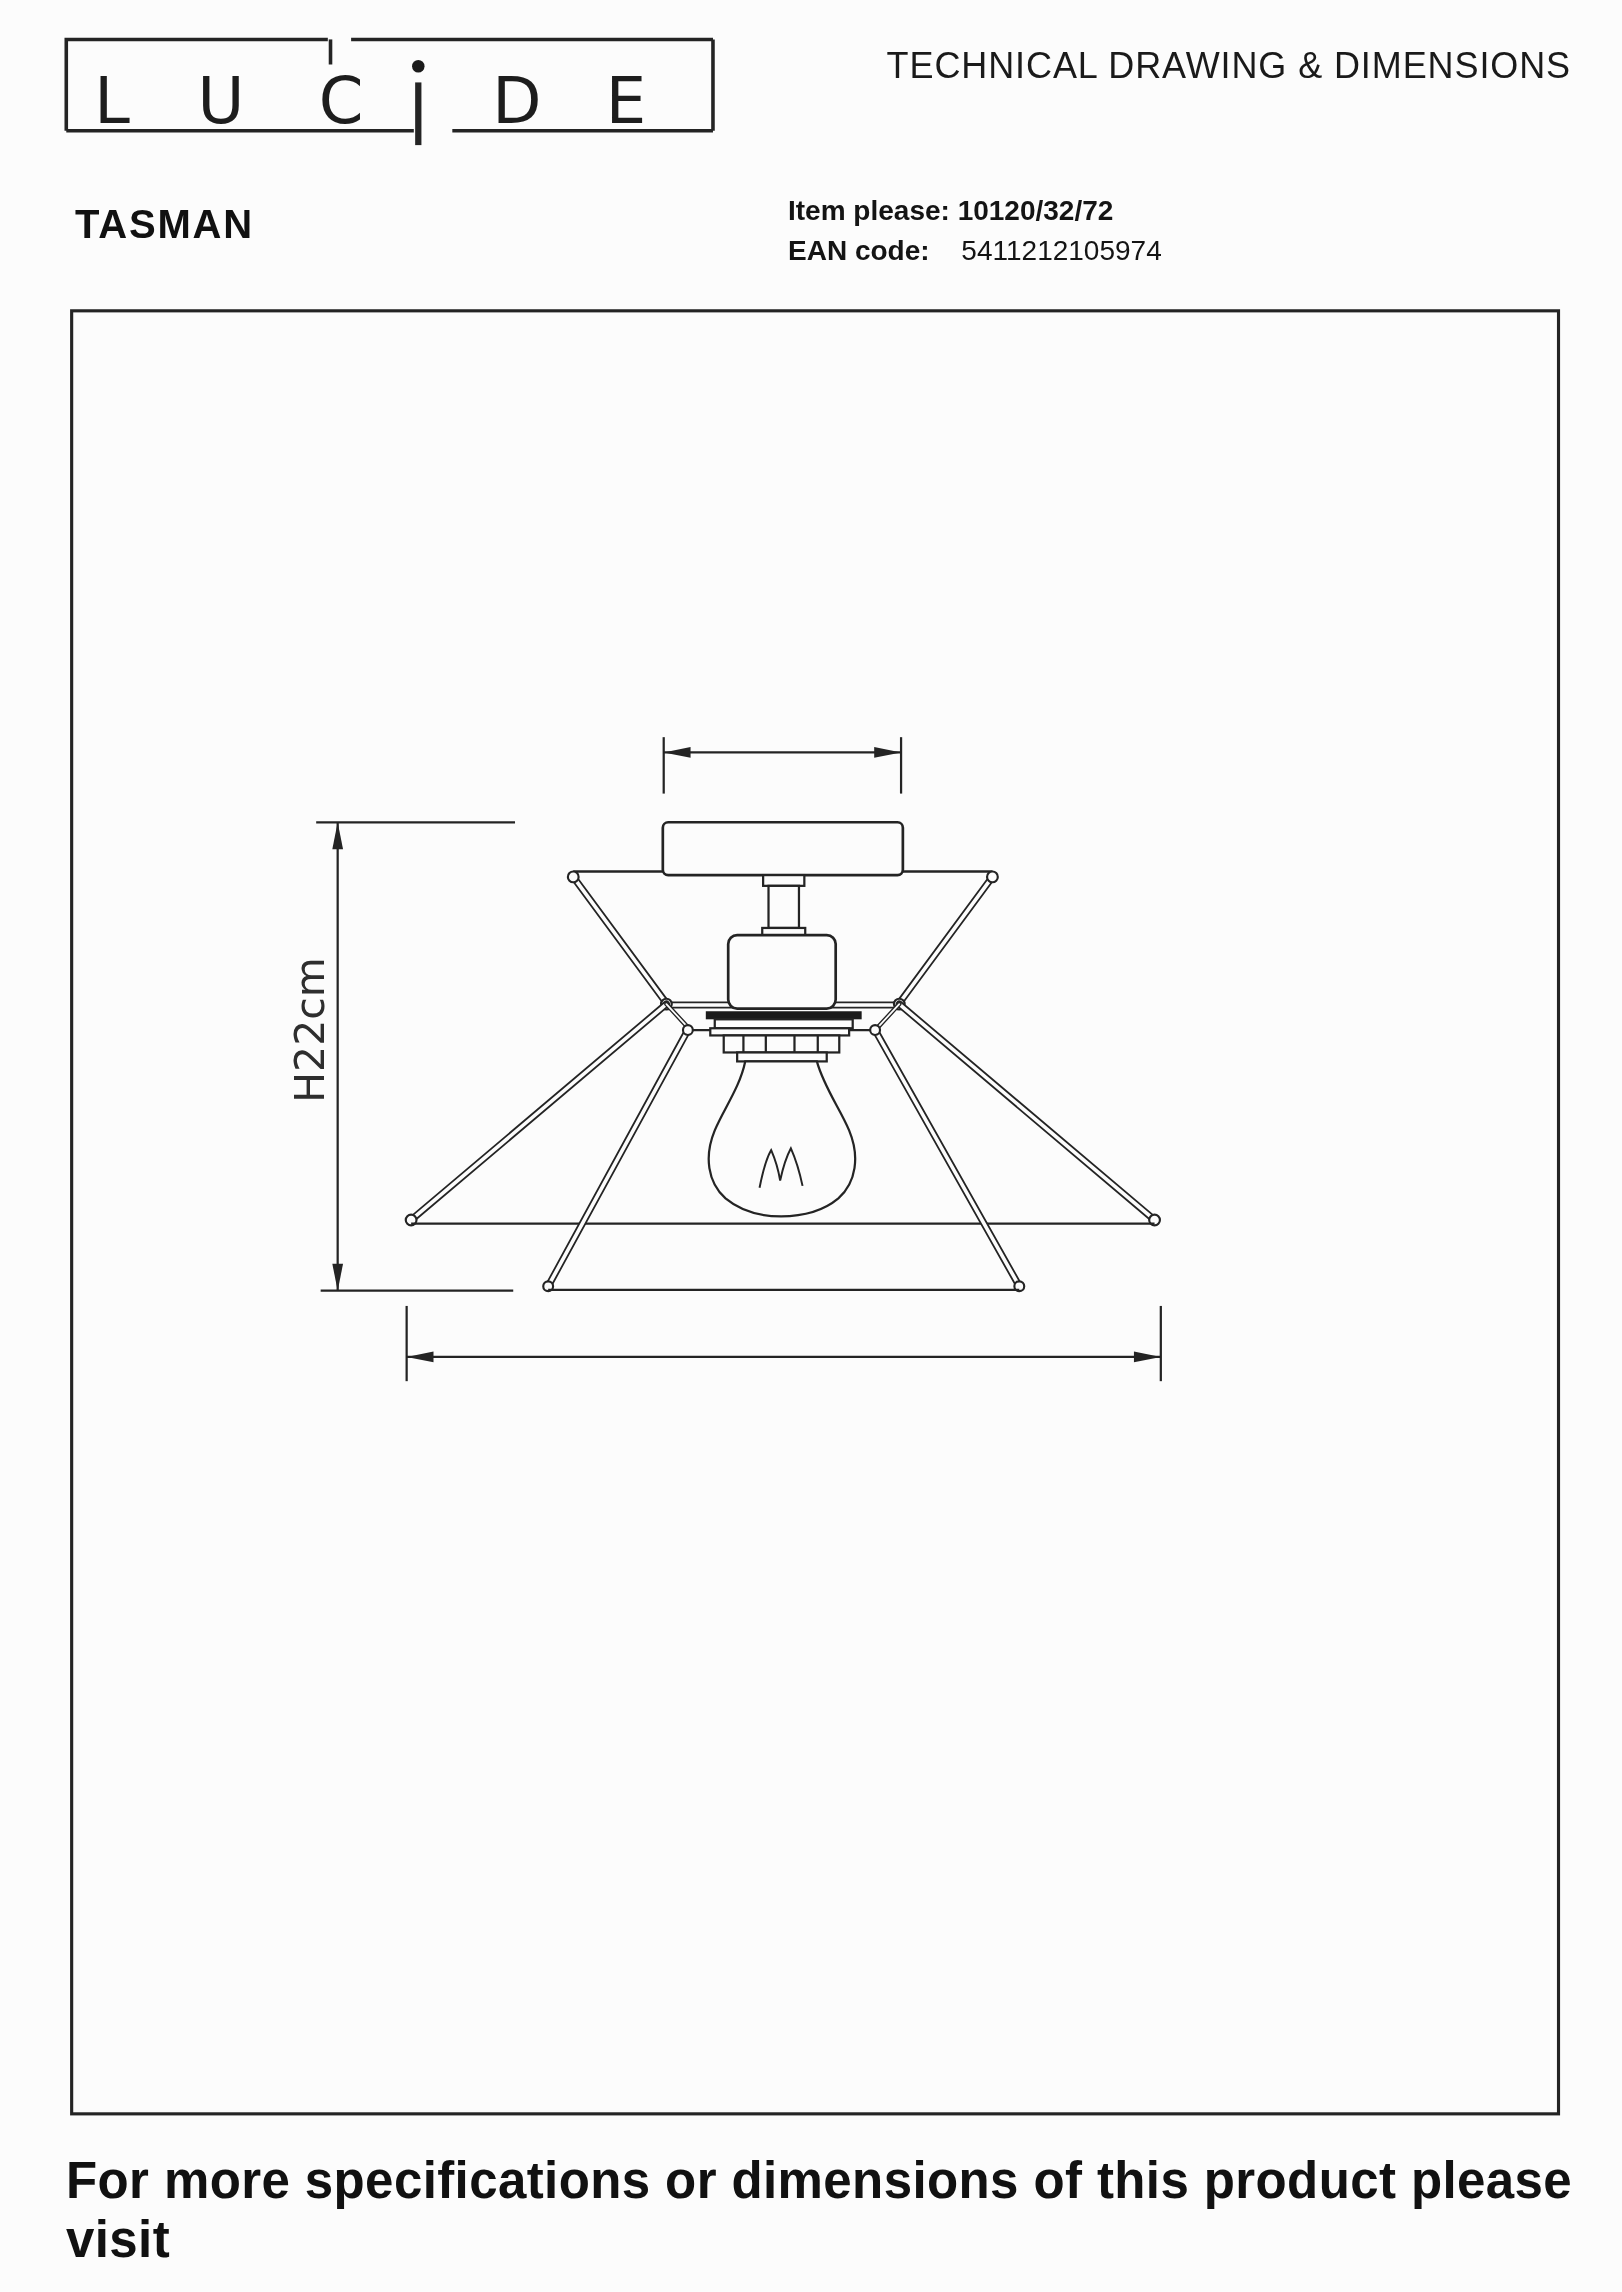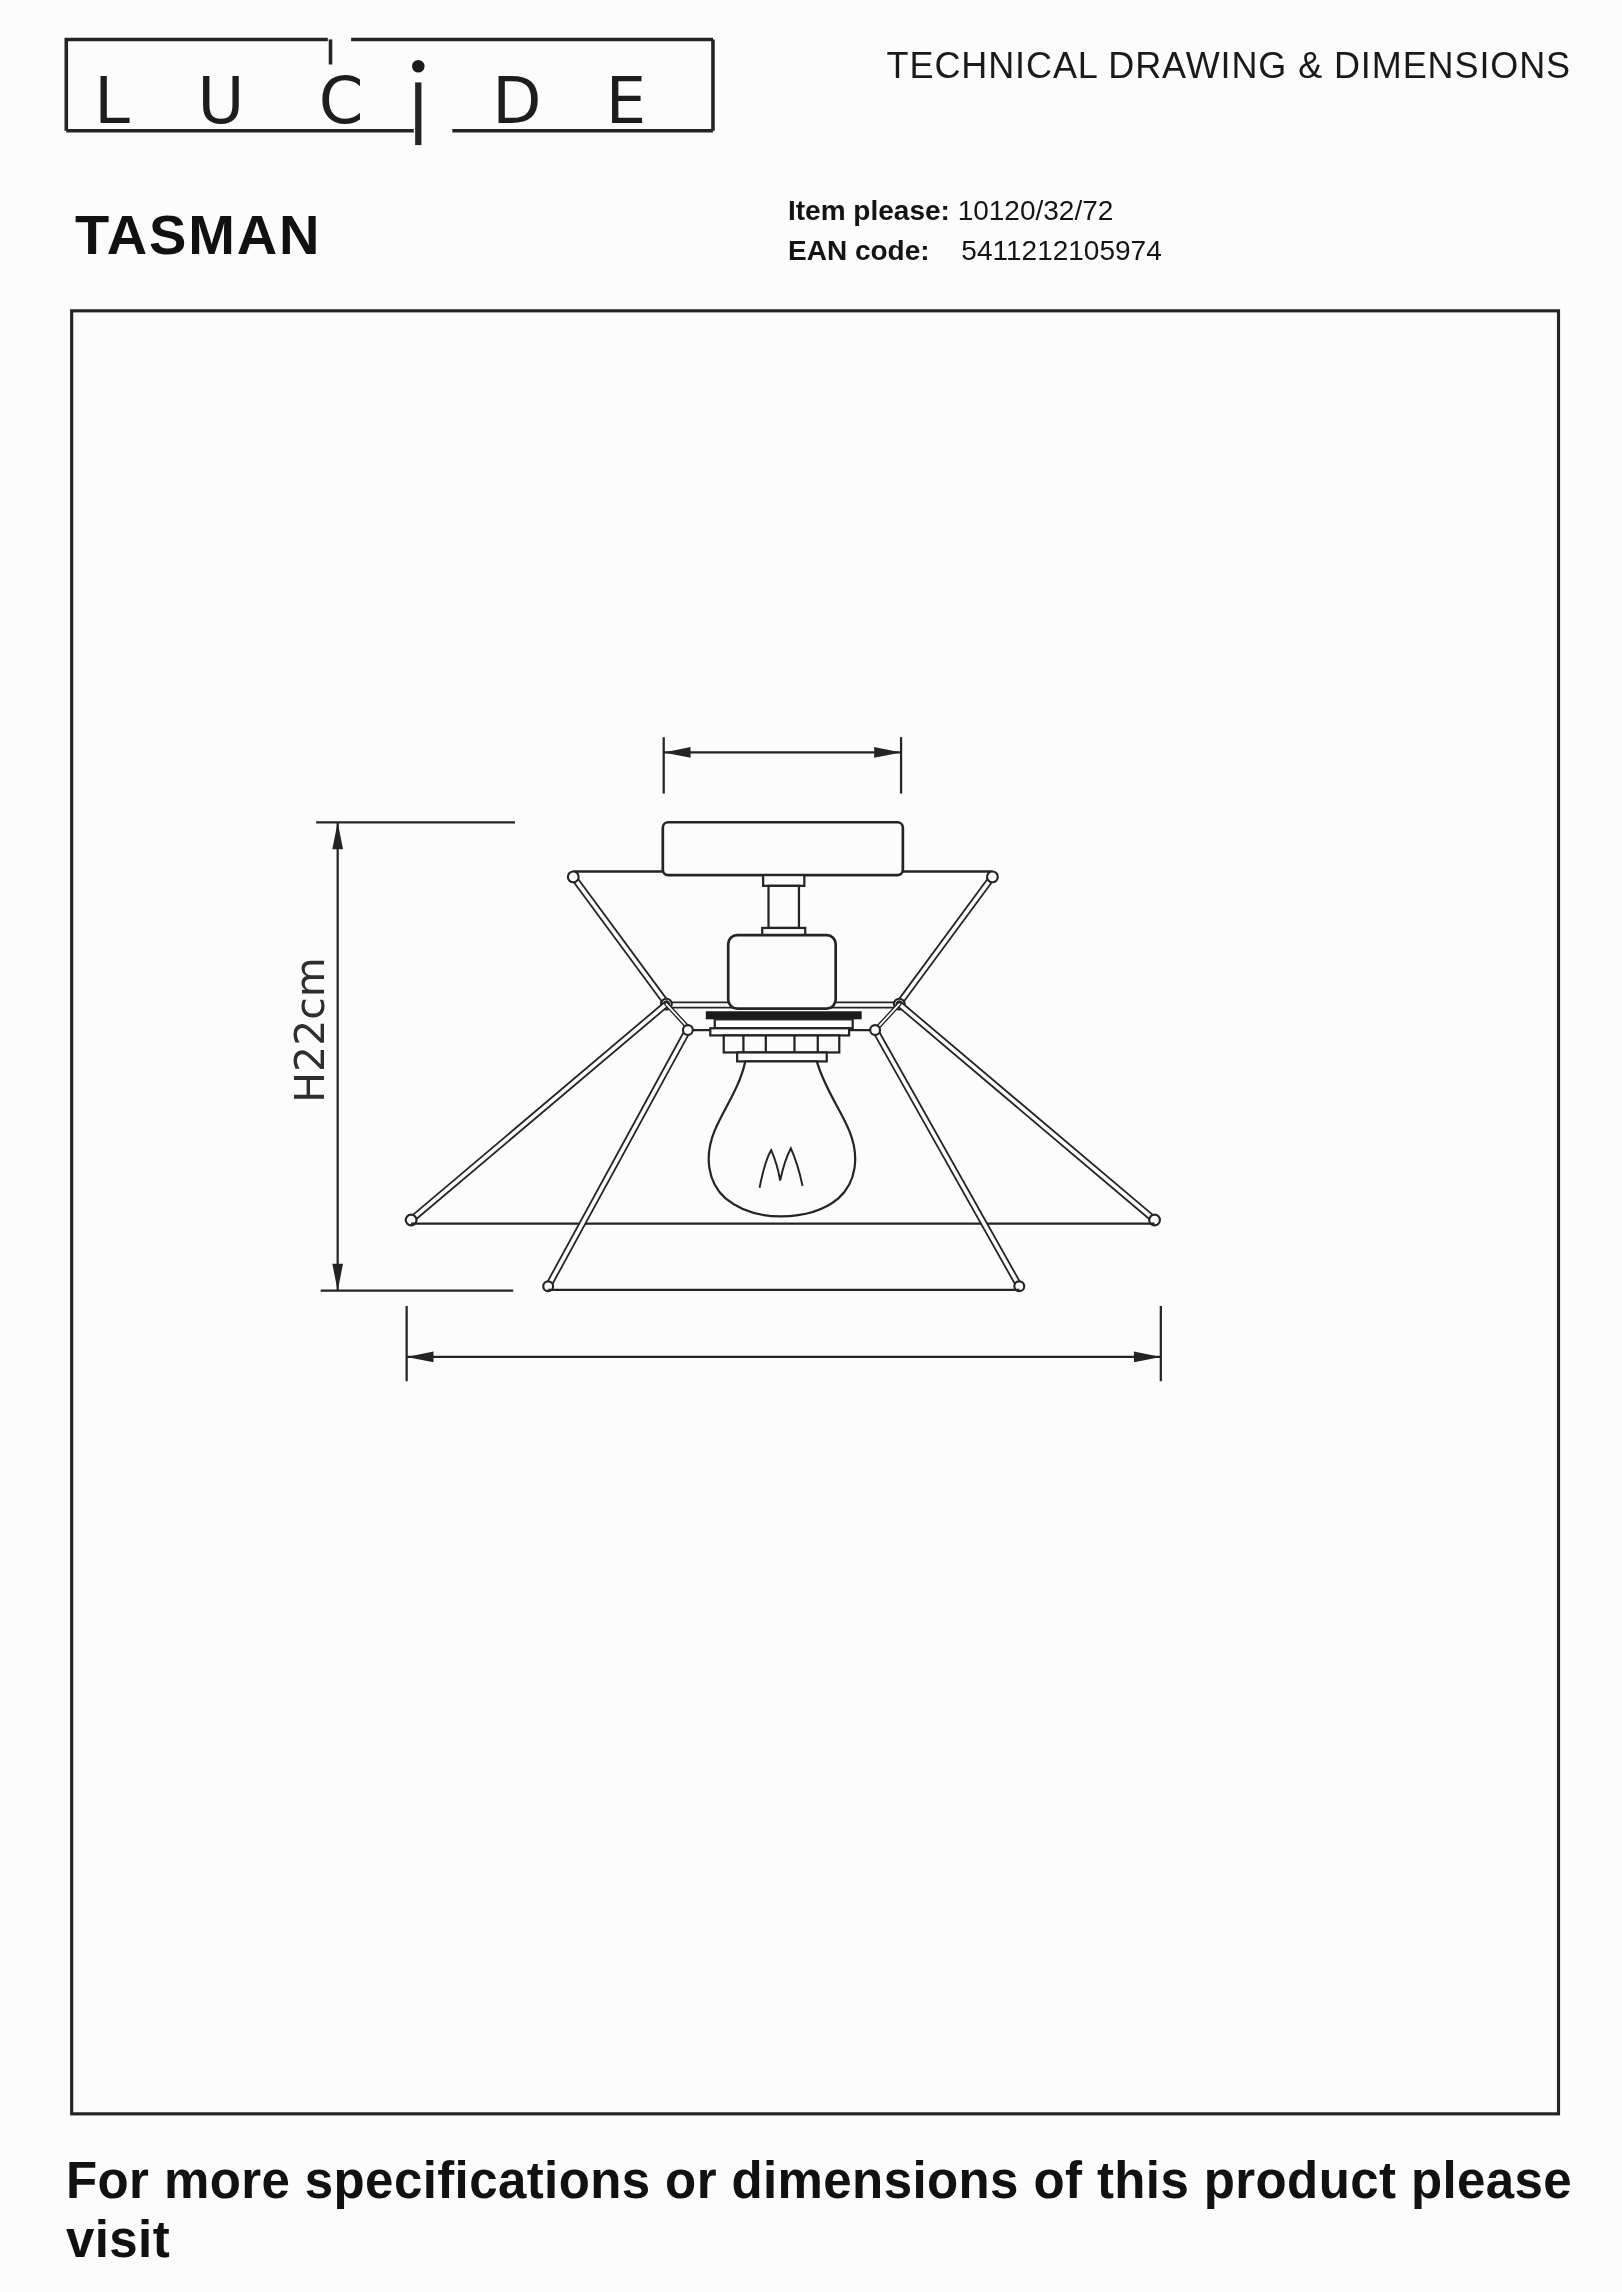--- a/index.html
+++ b/index.html
@@ -27,25 +27,25 @@
     font-size:64px;font-weight:400;letter-spacing:0;
     color:#1d1d1d;transform:translateX(-50%);
     font-family:"DejaVu Sans","Liberation Sans",sans-serif;
   }
   .doc-title{
     position:absolute;top:45px;right:52px;
     font-size:36px;font-weight:400;letter-spacing:0.9px;color:#1a1a1a;
   }
   .product-name{
     position:absolute;left:75px;top:202px;
-    font-size:56px;font-weight:700;letter-spacing:1.8px;color:#111;text-align:center;
+    font-size:40px;font-weight:700;letter-spacing:1.8px;color:#111;text-align:center;
   }
   .meta{position:absolute;left:788px;font-size:28px;color:#141414;white-space:nowrap;}
   .meta .lbl{font-weight:700;}
-  .meta .val{font-weight:400;}
+  .meta .val{font-weight:700;}
   .meta .val-normal{font-weight:400;margin-left:24px;}
   .dim-label{
     position:absolute;
     font-family:"DejaVu Sans","Liberation Sans",sans-serif;
     font-size:41px;font-weight:400;color:#2e2e2e;white-space:nowrap;
   }
   .footer-1{
     position:absolute;left:66px;top:2151px;
     font-size:51px;font-weight:700;color:#111;letter-spacing:0.4px;
   }

